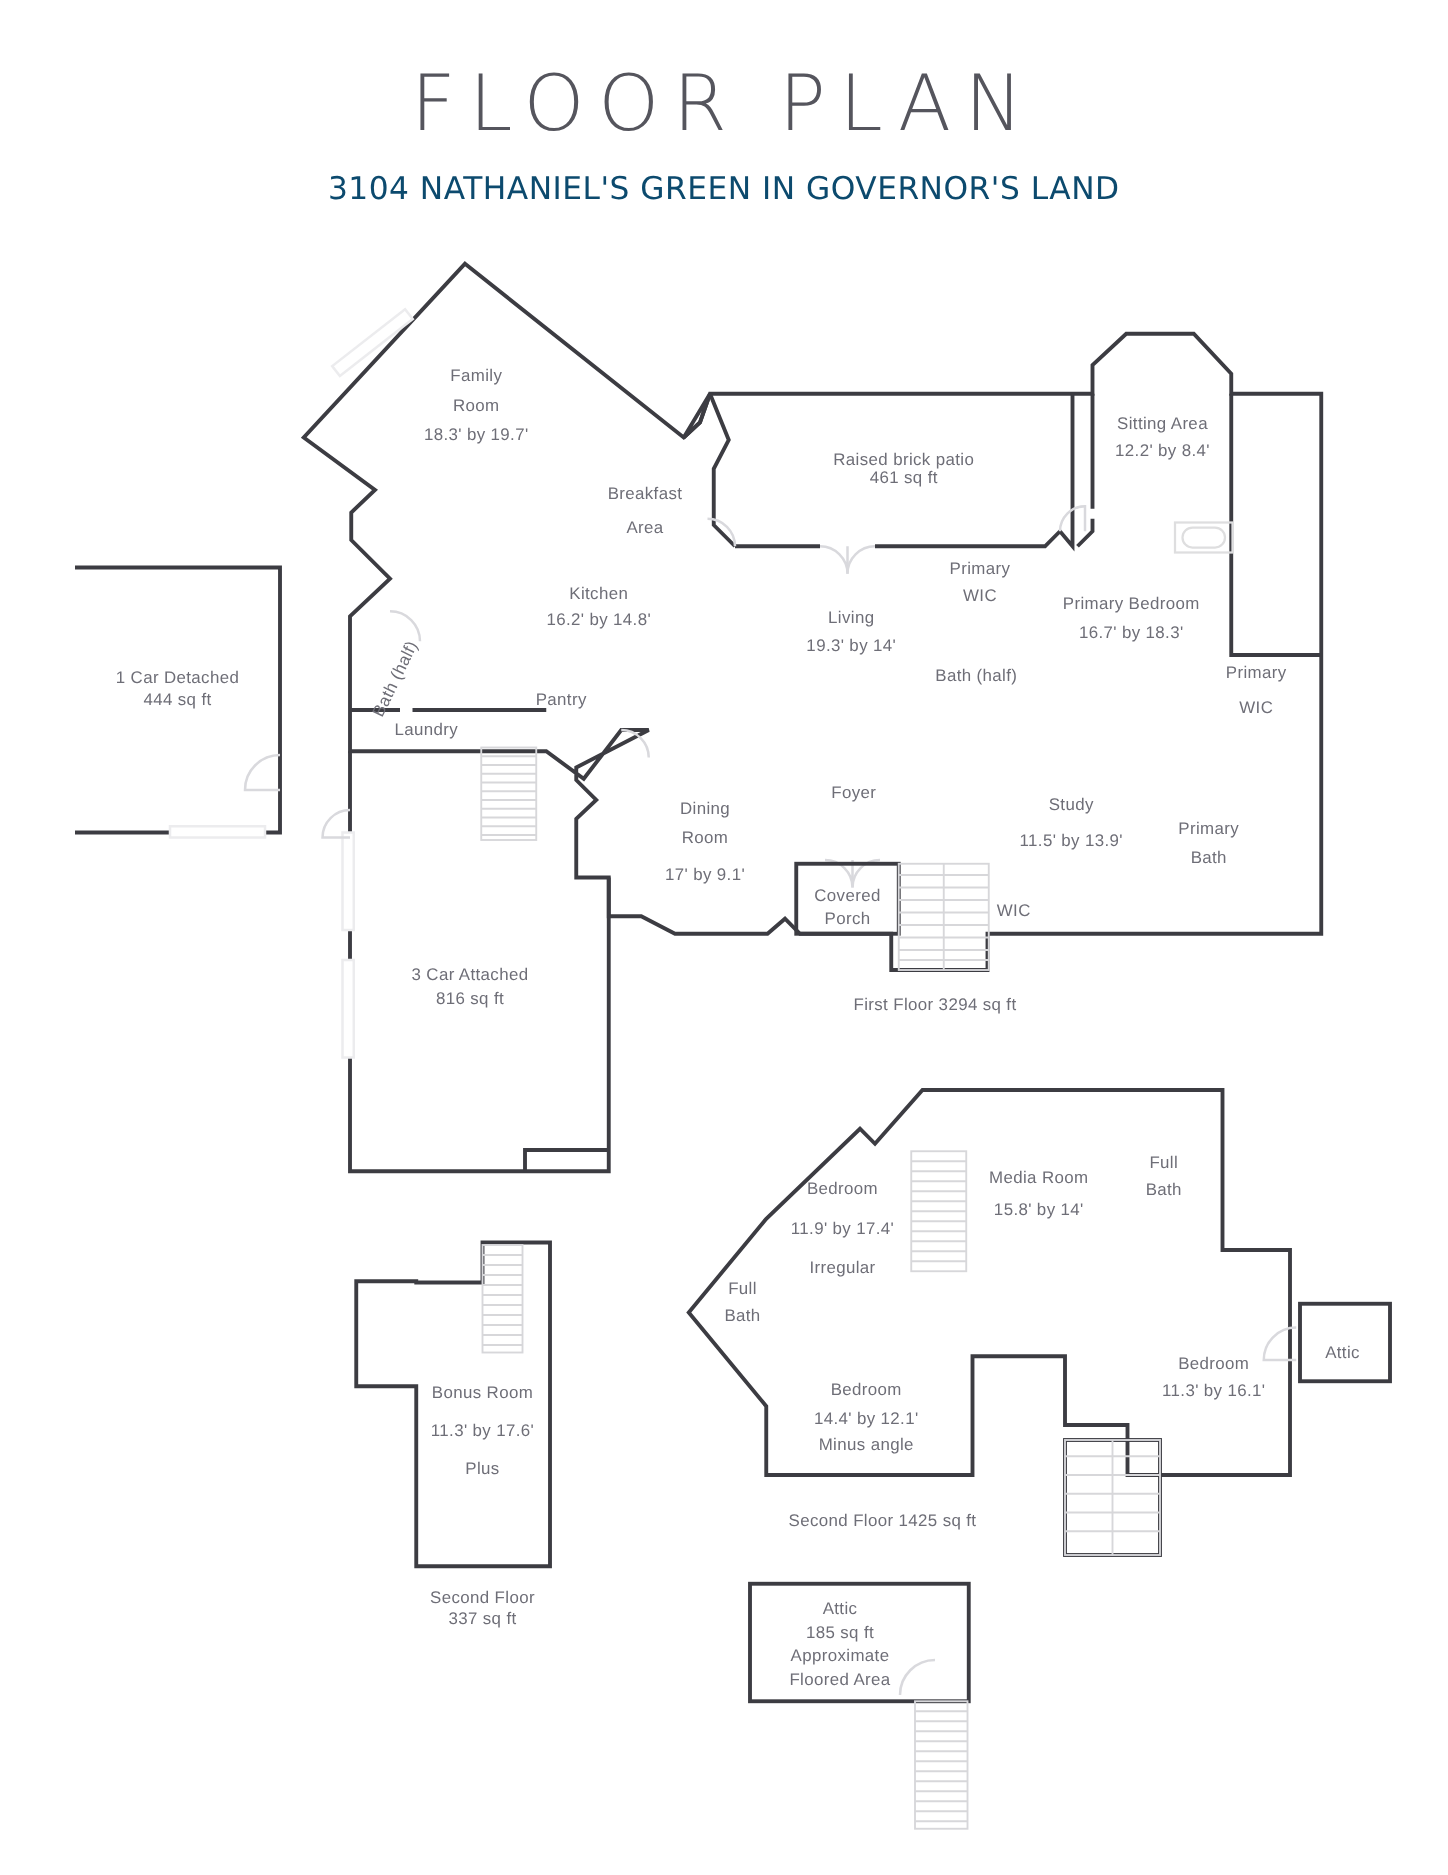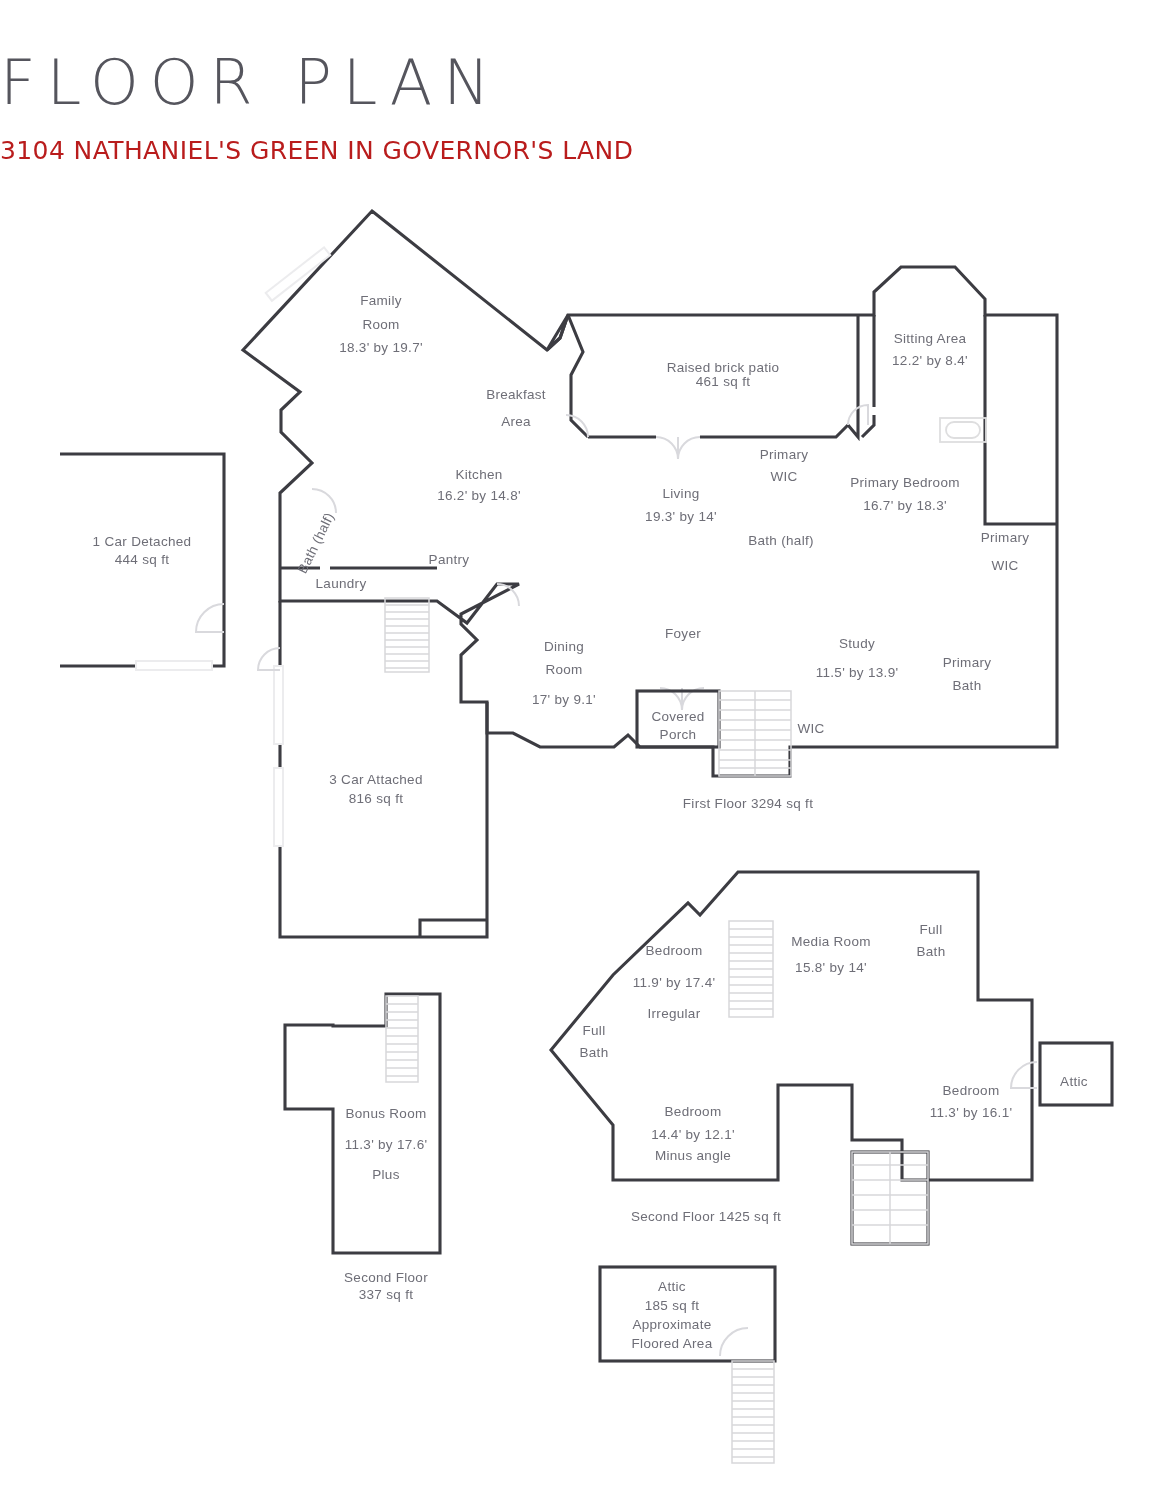--- a/index.html
+++ b/index.html
@@ -19,39 +19,39 @@
     position: relative;
     width: 1158px;
     height: 1500px;
     background: #fff;
   }
   .title-block {
     position: absolute;
     top: 52px;
     left: 0;
     width: 1158px;
-    text-align: left;
+    text-align: center;
   }
   .plan-title {
     font-family: "DejaVu Sans", sans-serif;
     font-size: 62px;
     letter-spacing: 11px;
     font-weight: 300;
     color: #55555d;
     line-height: 1.0;
     margin: 0;
     padding: 0;
   }
   .plan-subtitle {
     margin-top: 22px;
     font-family: "DejaVu Sans", sans-serif;
     font-size: 25px;
     letter-spacing: 0.4px;
     font-weight: 400;
-    color: #b91c1c;
+    color: #0c4a6e;
   }
   svg#floorplan {
     position: absolute;
     top: 0;
     left: 0;
     width: 1158px;
     height: 1500px;
   }
   .wall {
     fill: none;

